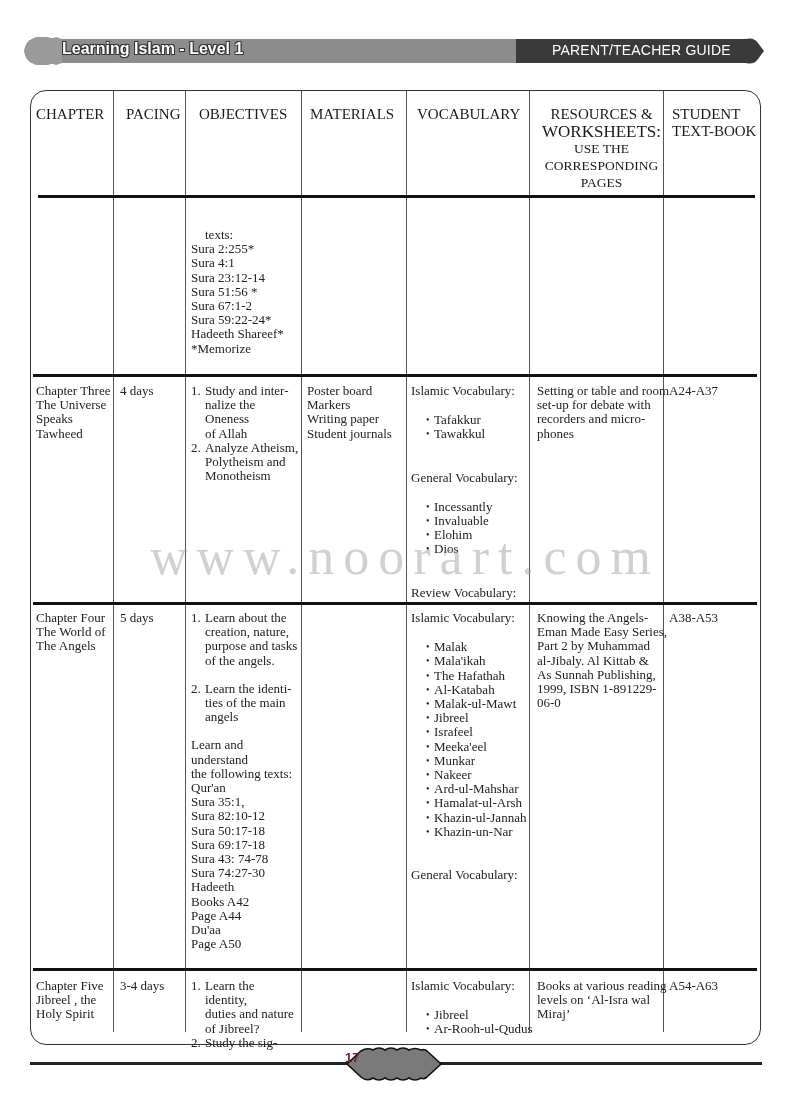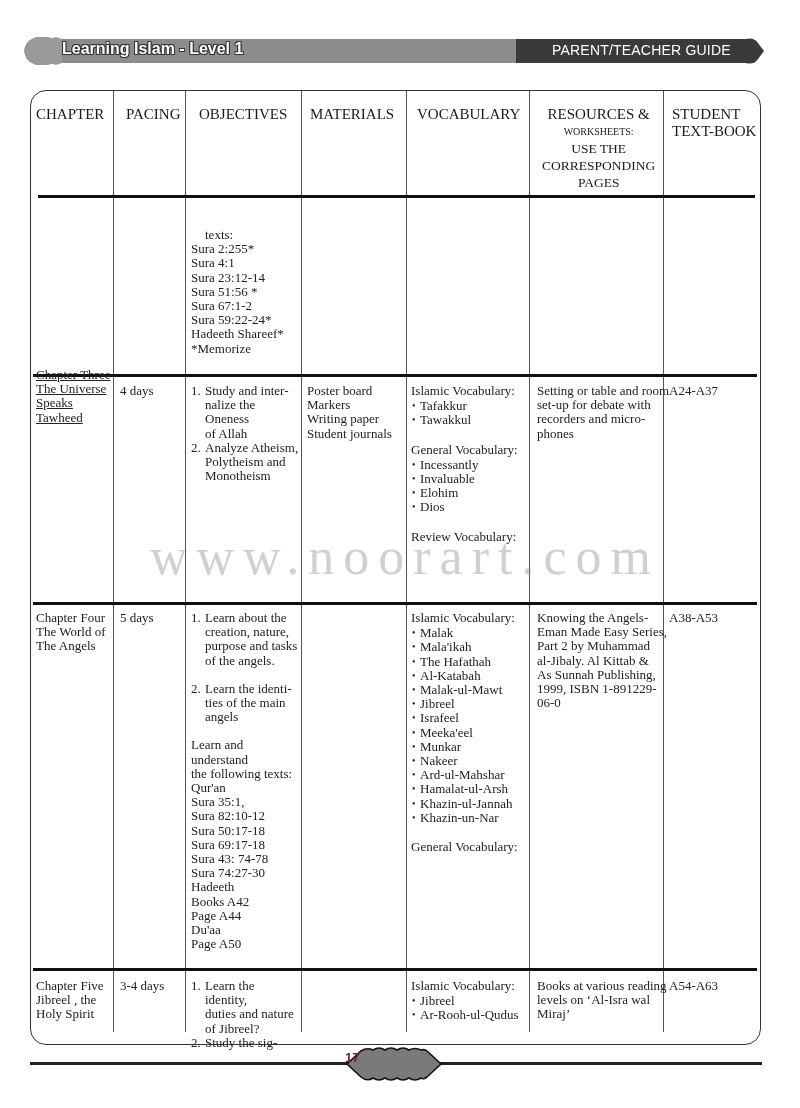--- a/index.html
+++ b/index.html
@@ -22,21 +22,21 @@
   .vline { position: absolute; width: 1px; background: #555; }
   .hline-thick { position: absolute; height: 3px; background: #111; }
 
   .hdr { position: absolute; font-size: 15px; line-height: 17px; color: #1a1a1a; }
 
   .cell { position: absolute; font-size: 13px; line-height: 14.2px; color: #222; }
   .cell .gap { height: 14px; }
   .ol { margin: 0; padding: 0; list-style: none; }
   .ol li { position: relative; padding-left: 14px; }
   .ol li .num { position: absolute; left: 0; top: 0; }
-  .ul { margin: 1px; padding: 0; list-style: none; }
+  .ul { margin: 15px; padding: 0; list-style: none; }
   .ul li { position: relative; padding-left: 8px; }
   .ul li::before { content: "\2022"; position: absolute; left: 0; top: 0; font-size: 10px; }
 
   
   .watermark { position: absolute; left: 5px; top: 527px; width: 800px; text-align: center;
                font-family: Liberation Serif, serif; font-size: 52px;
                letter-spacing: 9px; color: rgba(150,150,150,0.45); white-space: nowrap; pointer-events: none; }
 
   
   .footer-line { position: absolute; left: 30px; top: 1062px; width: 732px; height: 3px; background: #222; }
@@ -71,21 +71,21 @@
 <div class="hline-thick" style="left:33px; top:602px; width:724px;"></div>
 <div class="hline-thick" style="left:33px; top:968px; width:724px;"></div>
 
 <div class="hdr" style="left:36px; top:106px;">CHAPTER</div>
 <div class="hdr" style="left:126px; top:106px;">PACING</div>
 <div class="hdr" style="left:199px; top:106px;">OBJECTIVES</div>
 <div class="hdr" style="left:310px; top:106px;">MATERIALS</div>
 <div class="hdr" style="left:417px; top:106px;">VOCABULARY</div>
 <div class="hdr" style="left:542px; top:106px;text-align:center;">
   <div style="font-size:15px;">RESOURCES &amp;</div>
-  <div class="small" style="font-size:10px;">WORKSHEETS:</div>
+  <div class="small" style="font-size:17px;">WORKSHEETS:</div>
   <div style="font-size:13.5px;">USE THE</div>
   <div style="font-size:13.5px;">CORRESPONDING</div>
   <div style="font-size:13.5px;">PAGES</div>
 </div>
 <div class="hdr" style="left:672px; top:106px;">
   <div>STUDENT</div>
   <div>TEXT-BOOK</div>
 </div>
 
 <div class="cell" style="left:191px; top:228px;">
@@ -93,21 +93,21 @@
   <div>Sura 2:255*</div>
   <div>Sura 4:1</div>
   <div>Sura 23:12-14</div>
   <div>Sura 51:56 *</div>
   <div>Sura 67:1-2</div>
   <div>Sura 59:22-24*</div>
   <div>Hadeeth Shareef*</div>
   <div>*Memorize</div>
 </div>
 
-<div class="cell" style="left:36px; top:368px;text-decoration:underline;">
+<div class="cell" style="left:36px; top:384px;">
   <div>Chapter Three</div>
   <div>The Universe</div>
   <div>Speaks</div>
   <div>Tawheed</div>
 </div>
 <div class="cell" style="left:120px; top:384px;">4 days</div>
 <div class="cell" style="left:191px; top:384px; width:108px;">
   <ol class="ol">
     <li>
         <span class="num">1.</span>

